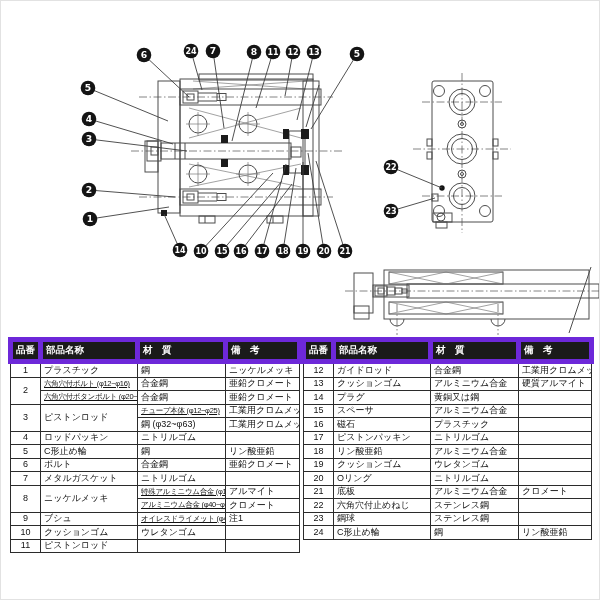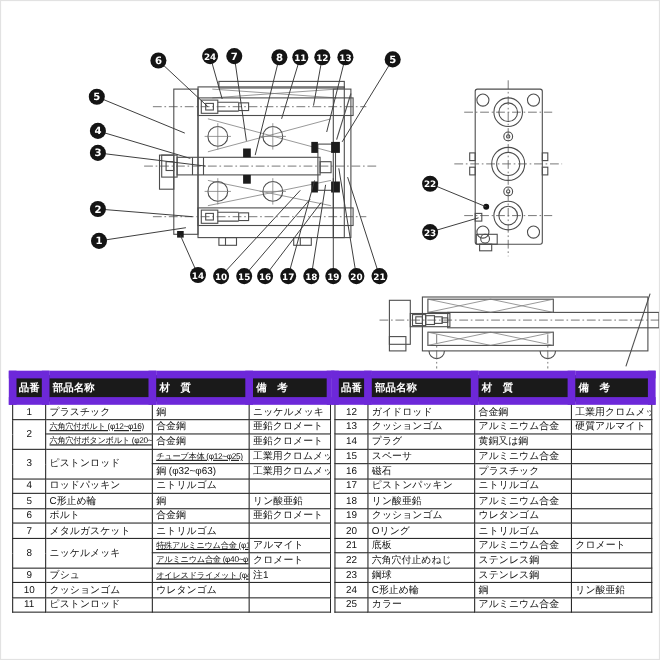--- a/index.html
+++ b/index.html
@@ -12,21 +12,21 @@
   .ln{stroke:#4d4d4d;stroke-width:1;fill:none;}
   .cl{stroke:#666;stroke-width:0.8;fill:none;stroke-dasharray:8 2.5 1.5 2.5;}
   .hatch{stroke:#7a7a7a;stroke-width:0.7;fill:none;}
   .leader{stroke:#3d3d3d;stroke-width:0.9;}
   .balloon{fill:#141414;}
   .balloon-num{fill:#ffffff;font-weight:bold;text-anchor:middle;}
   .tbl{position:absolute;top:336px;border-collapse:collapse;table-layout:fixed;background:#fff;}
   .tbl-left{left:7px;width:289px;}
   .tbl-right{left:300px;width:288px;}
   .tbl th{
-    background:#1a1a1a;color:#fff;border:7px solid #6d28d9;
+    background:#1a1a1a;color:#fff;border:5px solid #6d28d9;
     font-size:9.5px;padding:2px 3px;text-align:left;font-weight:bold;white-space:nowrap;
   }
   .tbl th.hn{text-align:center;padding:2px 0;}
   .tbl td{
     border:1px solid #2b2b2b;font-size:9px;color:#111;
     padding:0 3px;height:12.5px;line-height:1.05;white-space:nowrap;overflow:hidden;
   }
   .tbl td.num{text-align:center;padding:0;}
   .tbl td.sm{font-size:7.5px;letter-spacing:-0.3px;text-decoration:underline;}
   .note{
@@ -483,22 +483,16 @@
           <td>鋼球</td>
           <td>ステンレス鋼</td>
           <td></td>
         </tr>
         <tr>
           <td class="num">24</td>
           <td>C形止め輪</td>
           <td>鋼</td>
           <td>リン酸亜鉛</td>
         </tr>
-        <tr>
-          <td class="num">25</td>
-          <td>カラー</td>
-          <td>アルミニウム合金</td>
-          <td></td>
-        </tr>
       </tbody>
   </table>
 
 </div>
 
 </body></html>

